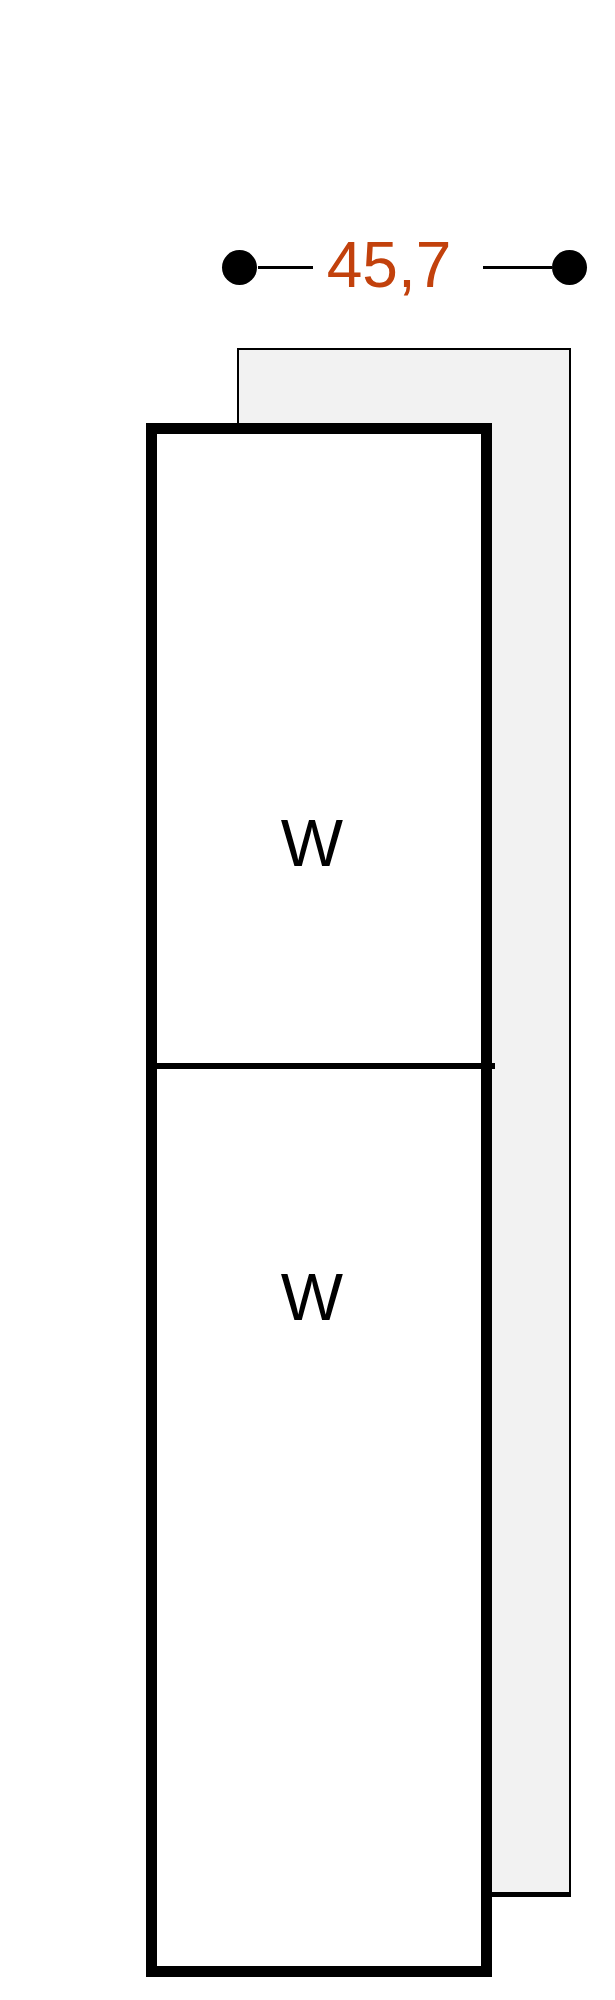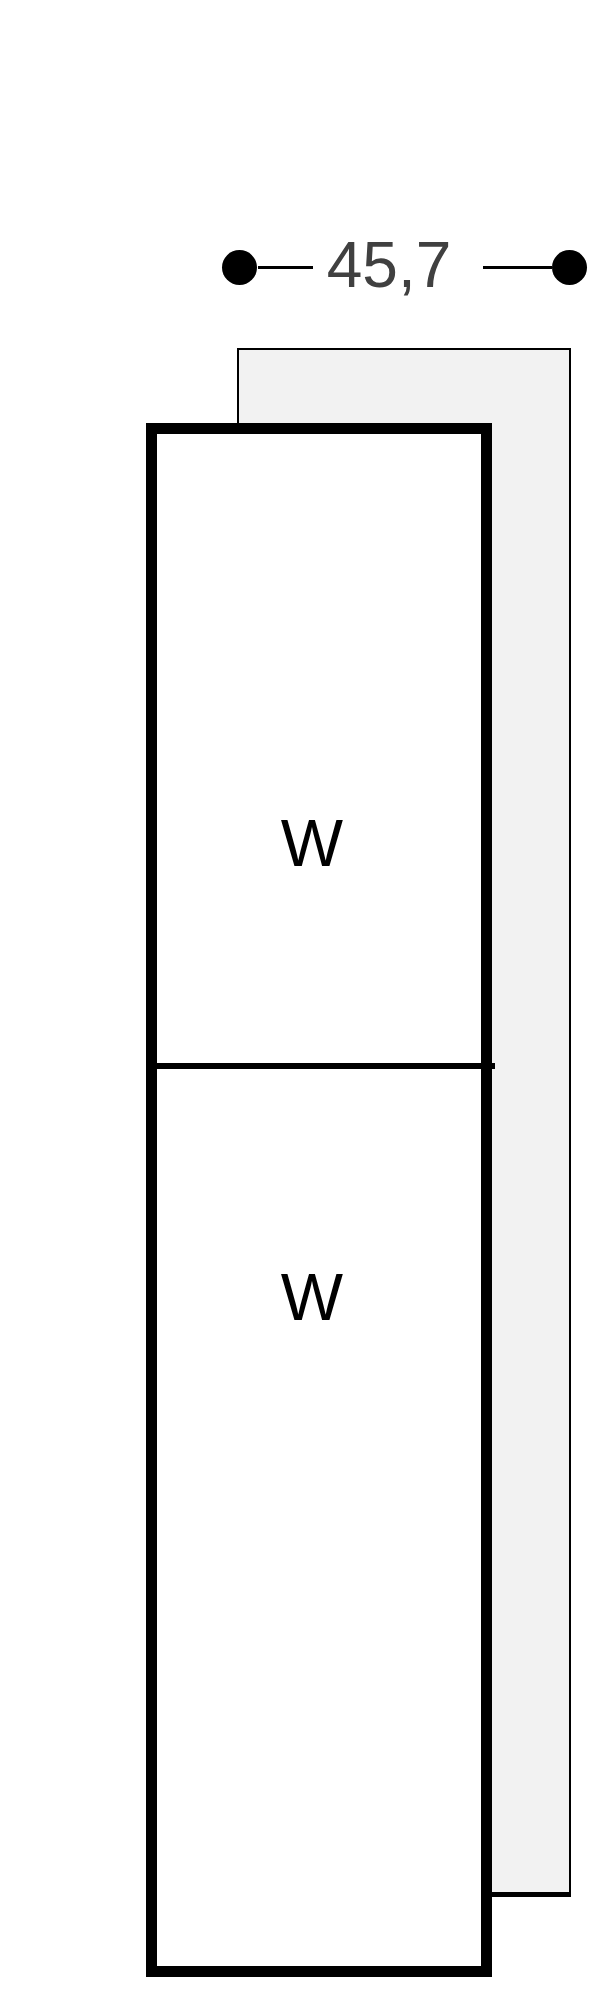--- a/index.html
+++ b/index.html
@@ -35,21 +35,21 @@
   .dim-dash.right { left: 483px; width: 69px; }
   .dim-label {
     position: absolute;
     left: 314px;
     top: 233px;
     width: 150px;
     text-align: center;
     font-size: 64px;
     line-height: 64px;
     letter-spacing: 0px;
-    color: #404040;
+    color: #c2410c;
     white-space: nowrap;
   }
   
   .niche-panel {
     position: absolute;
     left: 237px;
     top: 348px;
     width: 334px;
     height: 1549px;
     box-sizing: border-box;

